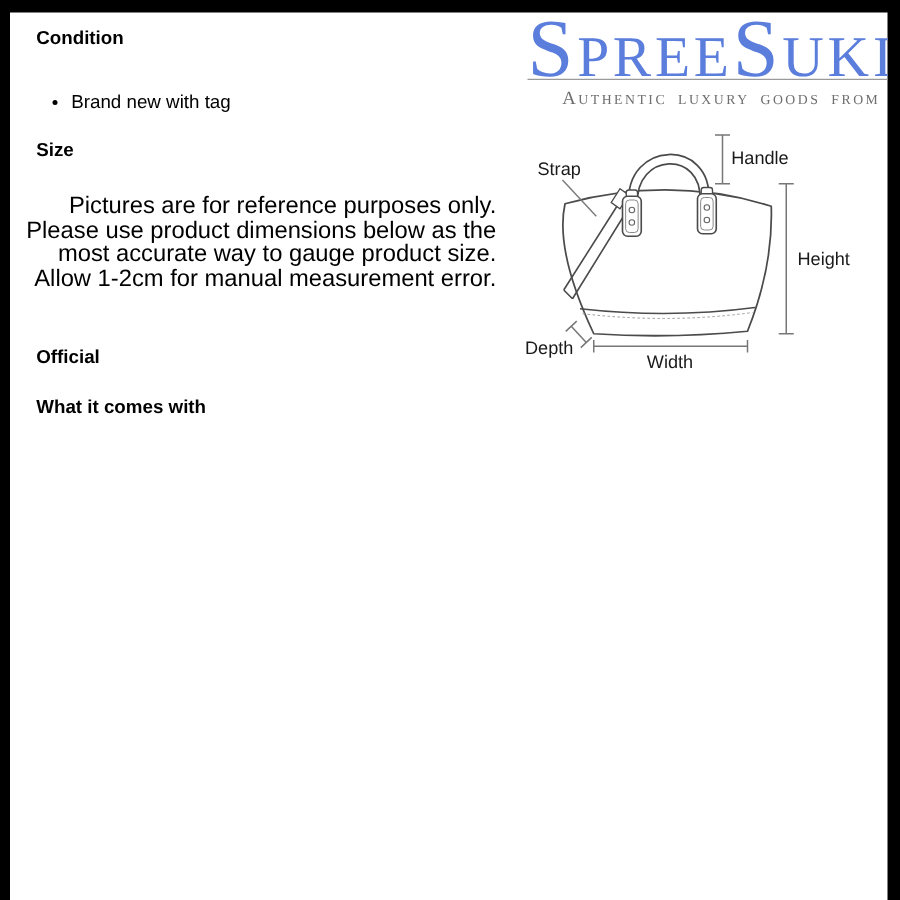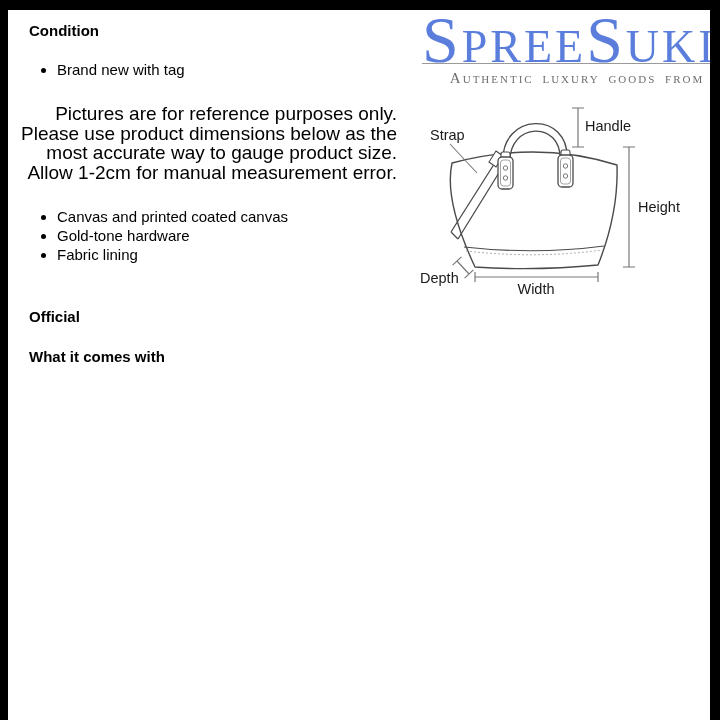--- a/index.html
+++ b/index.html
@@ -8,21 +8,21 @@
   .cols{display:flex;align-items:flex-start;}
   .left-col{width:402px;padding-left:9px;box-sizing:border-box;flex:none;}
   .right-col{position:relative;width:292px;height:330px;flex:none;text-align:right;}
 
   h3{font-size:15px;line-height:18px;font-weight:bold;margin:12px;}
   p{font-size:19px;line-height:19.5px;margin:0;width:380px;text-align:right;}
   ul{margin:0;padding:0 0 0 40px;font-size:15px;}
   li{line-height:19px;}
 
   .mt12{margin-top:12px}.mt20{margin-top:20px}.mt21{margin-top:21px}
-  .mt22{margin-top:22px}.mt24{margin-top:20px}.mt25{margin-top:25px}
+  .mt22{margin-top:22px}.mt24{margin-top:32px}.mt25{margin-top:25px}
   .mt30{margin-top:30px}.mt44{margin-top:44px}
 
   .brand{position:absolute;top:-2px;left:12px;white-space:nowrap;
          font-family:"Liberation Serif",serif;font-variant:small-caps;
          font-size:66px;line-height:64px;letter-spacing:3px;color:#5b7edd;}
   .tagline{position:absolute;top:53px;left:12px;width:330px;white-space:nowrap;
            border-top:1px solid #9a9a9a;padding-top:3px;
            font-family:"Liberation Serif",serif;font-variant:small-caps;
            font-size:15px;letter-spacing:2px;word-spacing:3px;color:#6e6e6e;}
   .tagline .usa{font-size:18px;letter-spacing:1px;color:#4a4a4a;font-weight:bold;}
@@ -36,27 +36,23 @@
 <div class="frame">
   <div class="cols">
 
     <div class="left-col">
 
       <h3 class="mt12">Condition</h3>
       <ul class="mt24">
         <li>Brand new with tag</li>
       </ul>
 
+      <h3 class="mt21">Size</h3>
       <p class="mt25">Pictures are for reference purposes only. Please use product dimensions below as the most accurate way to gauge product size. Allow 1-2cm for manual measurement error.</p>
 
-      <ul class="mt25">
-        <li>Canvas and printed coated canvas</li>
-        <li>Gold-tone hardware</li>
-        <li>Fabric lining</li>
-      </ul>
 
       <h3 class="mt44">Official</h3>
 
       <h3 class="mt22">What it comes with</h3>
 
     </div>
 
     <div class="right-col">
 
       <div class="brand">SpreeSuki</div>

